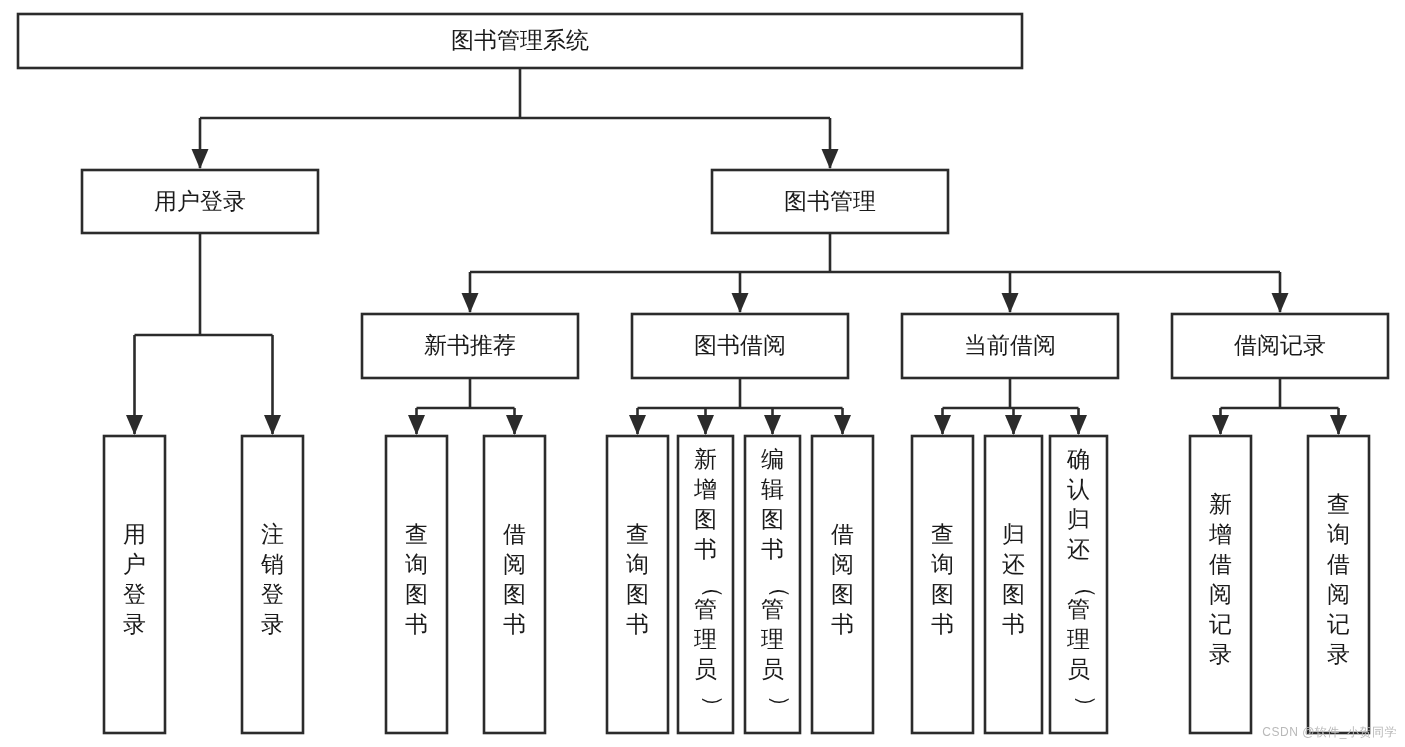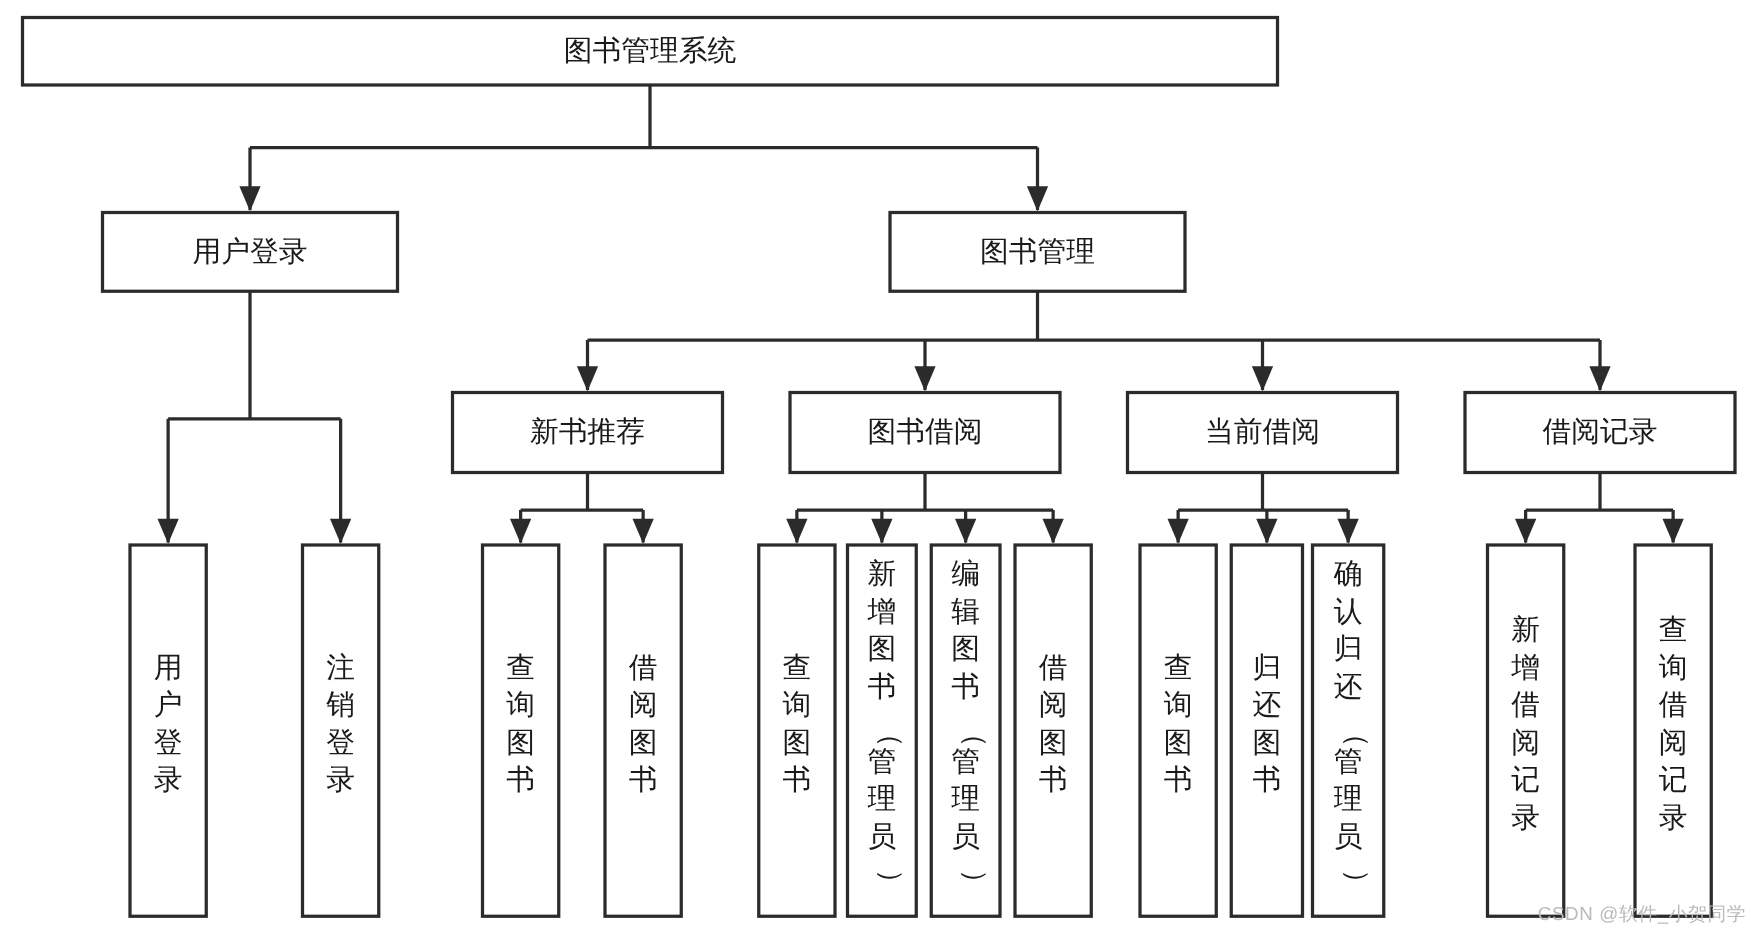--- a/index.html
+++ b/index.html
@@ -52,21 +52,21 @@
   }
   .arrow-head {
     fill: #2b2b2b;
     stroke: none;
   }
   .watermark {
     position: absolute;
     right: 8px;
     bottom: 6px;
     font-family: "Liberation Sans", sans-serif;
-    font-size: 15px;
+    font-size: 12px;
     color: #b9b9b9;
     white-space: nowrap;
     letter-spacing: 0.5px;
   }
 </style>
 </head>
 <body>
 
 <div id="diagram-root">
   <svg id="flow" viewBox="0 0 1405 747">

